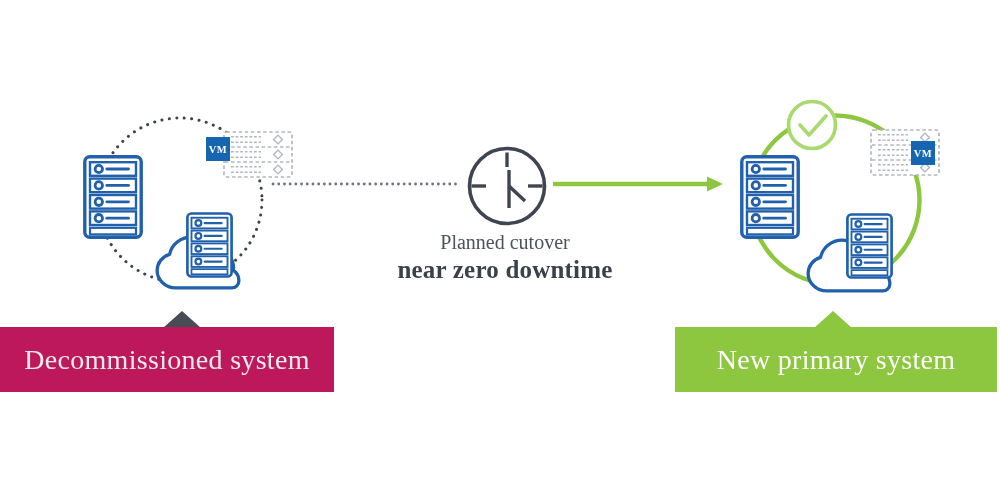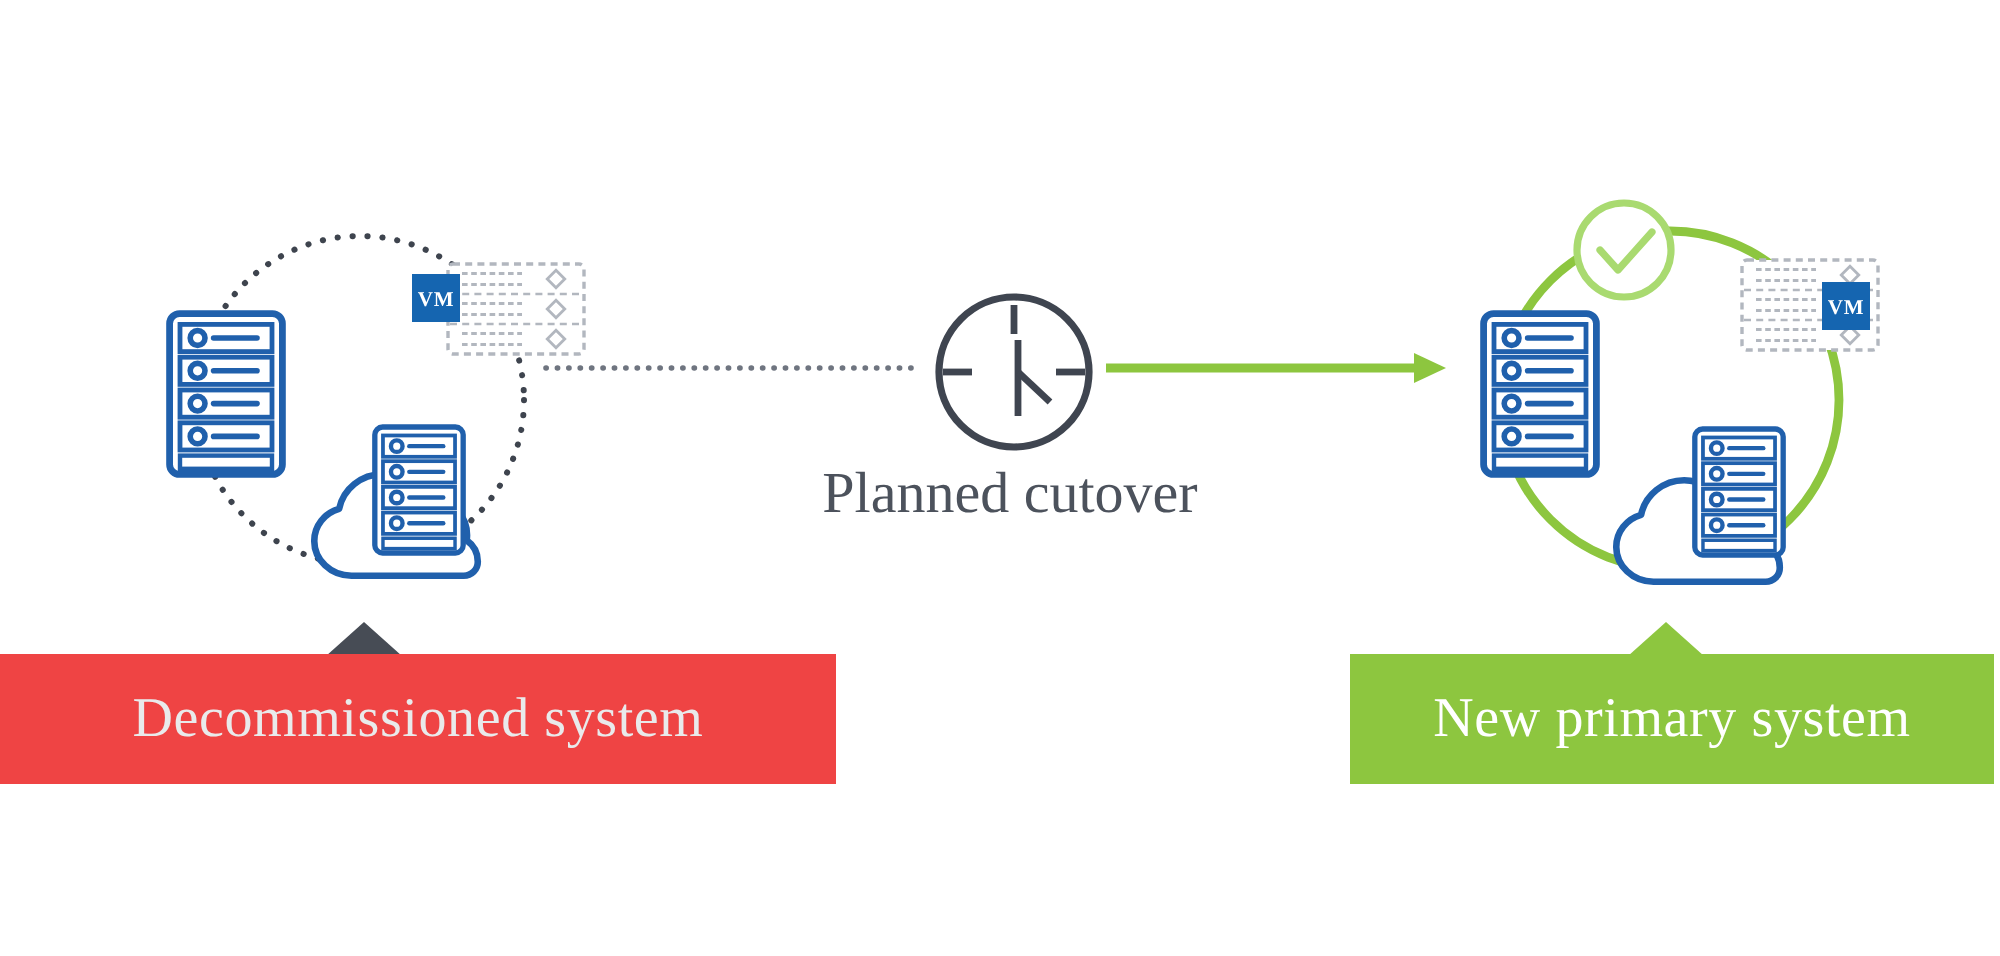--- a/index.html
+++ b/index.html
@@ -2,27 +2,27 @@
 <html><head>
 <meta charset="utf-8">
 <style>
   html,body{margin:0;padding:0;background:#fff;}
   .stage{
     position:relative;width:1000px;height:478px;background:#fff;overflow:hidden;
     font-family:Liberation Serif, serif;
   }
   .art{position:absolute;left:0;top:0;}
   .caption{position:absolute;left:355px;top:230px;width:300px;text-align:center;}
-  .cap1{font-size:29px;line-height:1.2;color:#4c525c;}
+  .cap1{font-size:20px;line-height:1.2;color:#4c525c;}
   .cap2{font-size:25px;line-height:1.25;font-weight:700;color:#3b414b;letter-spacing:.2px;}
   .banner{
     position:absolute;top:327px;height:65px;display:flex;align-items:center;justify-content:center;
     font-size:28px;letter-spacing:.3px;
   }
-  .banner-left{left:0;width:418px;background:#ef4444;color:#e9eaeb;}
+  .banner-left{left:0;width:334px;background:#be185d;color:#e9eaeb;}
   .banner-right{left:675px;width:322px;background:#8dc63f;color:#ffffff;}
   .tip{position:absolute;top:311px;width:0;height:0;border-left:19px solid transparent;border-right:19px solid transparent;}
   .tip-left{left:163px;border-bottom:17px solid #474c55;}
   .tip-right{left:814px;border-bottom:17px solid #8dc63f;}
 </style>
 </head>
 <body>
 
 <div class="stage">
 
@@ -123,20 +123,21 @@
       <use href="#sym-server" x="846" y="213" width="47" height="66" stroke="#2060ac"></use>
       <g stroke="#a9da70" stroke-width="3.6" fill="none">
         <circle cx="812" cy="125" r="23.5" fill="#fff"></circle>
         <path d="M 800,125 l 9,10 l 17,-19" stroke-linecap="round" stroke-linejoin="round"></path>
       </g>
     </g>
   </svg>
 
   <div class="caption">
     <div class="cap1">Planned cutover</div>
+    <div class="cap2">near zero downtime</div>
   </div>
 
   <div class="tip tip-left"></div>
   <div class="banner banner-left">
     <span>Decommissioned system</span>
   </div>
 
   <div class="tip tip-right"></div>
   <div class="banner banner-right">
     <span>New primary system</span>

